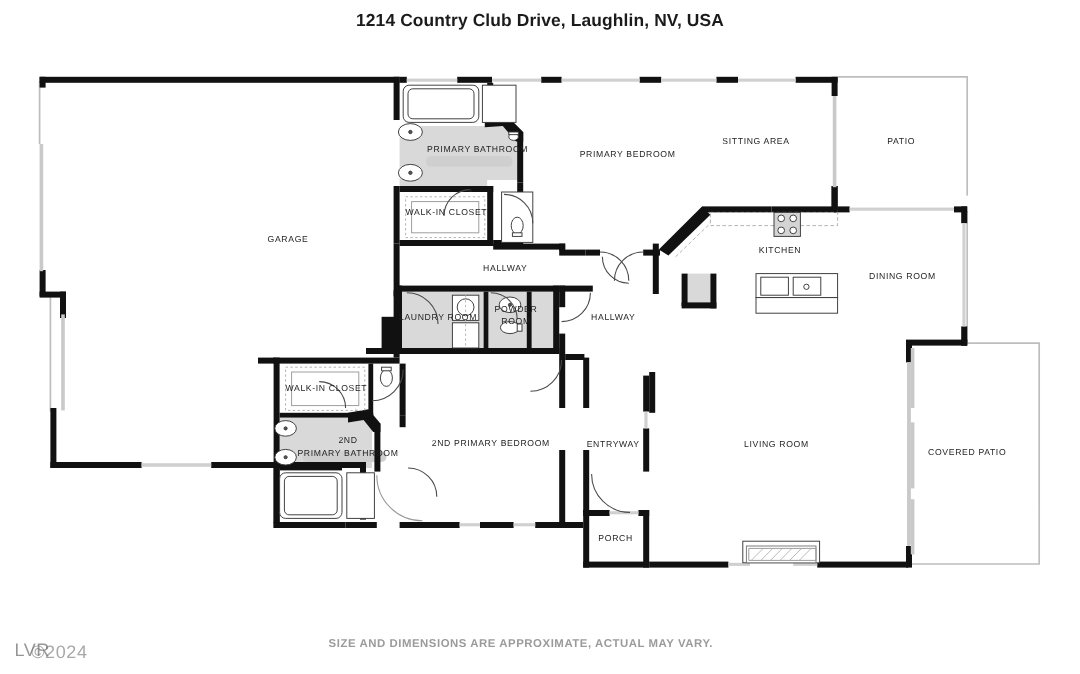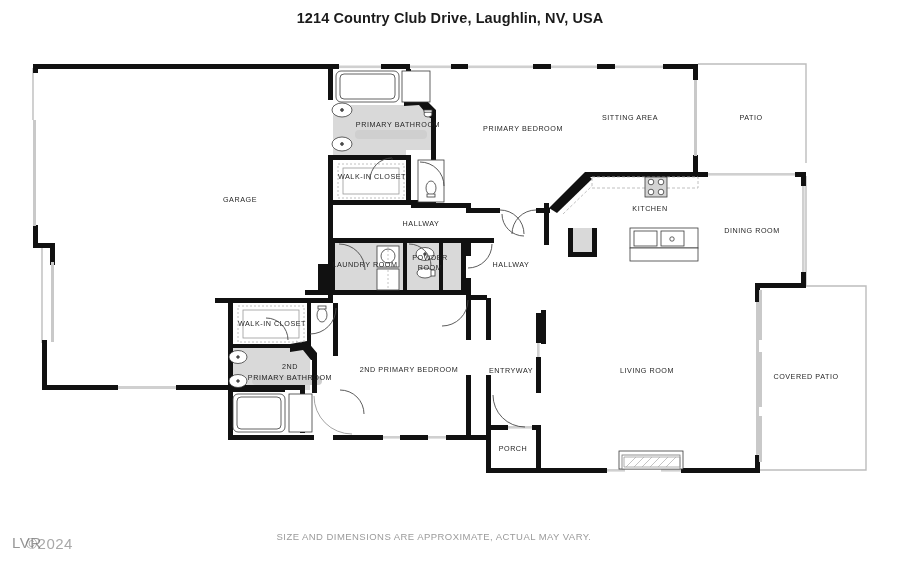--- a/index.html
+++ b/index.html
@@ -31,21 +31,21 @@
     color: #1b1b1b;
     letter-spacing: 0.1px;
   }
   .footer-note {
     position: absolute;
     top: 531px;
     left: 0;
     width: 868px;
     text-align: center;
     font-size: 9.5px;
-    font-weight: 400;
+    font-weight: 700;
     color: #9b9b9b;
     letter-spacing: 0.45px;
   }
   .watermark {
     position: absolute;
     left: 12px;
     top: 534px;
     width: 110px;
     height: 24px;
   }

